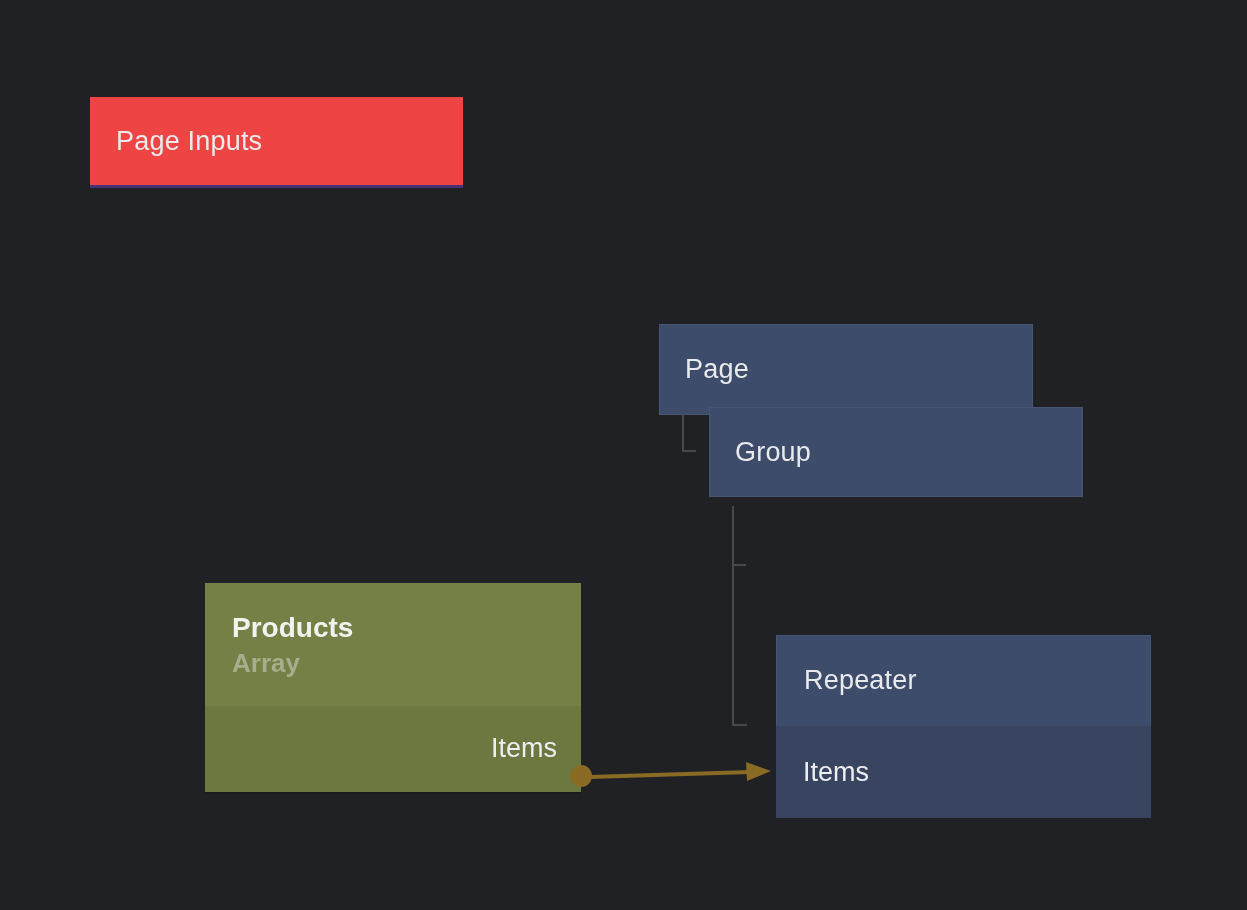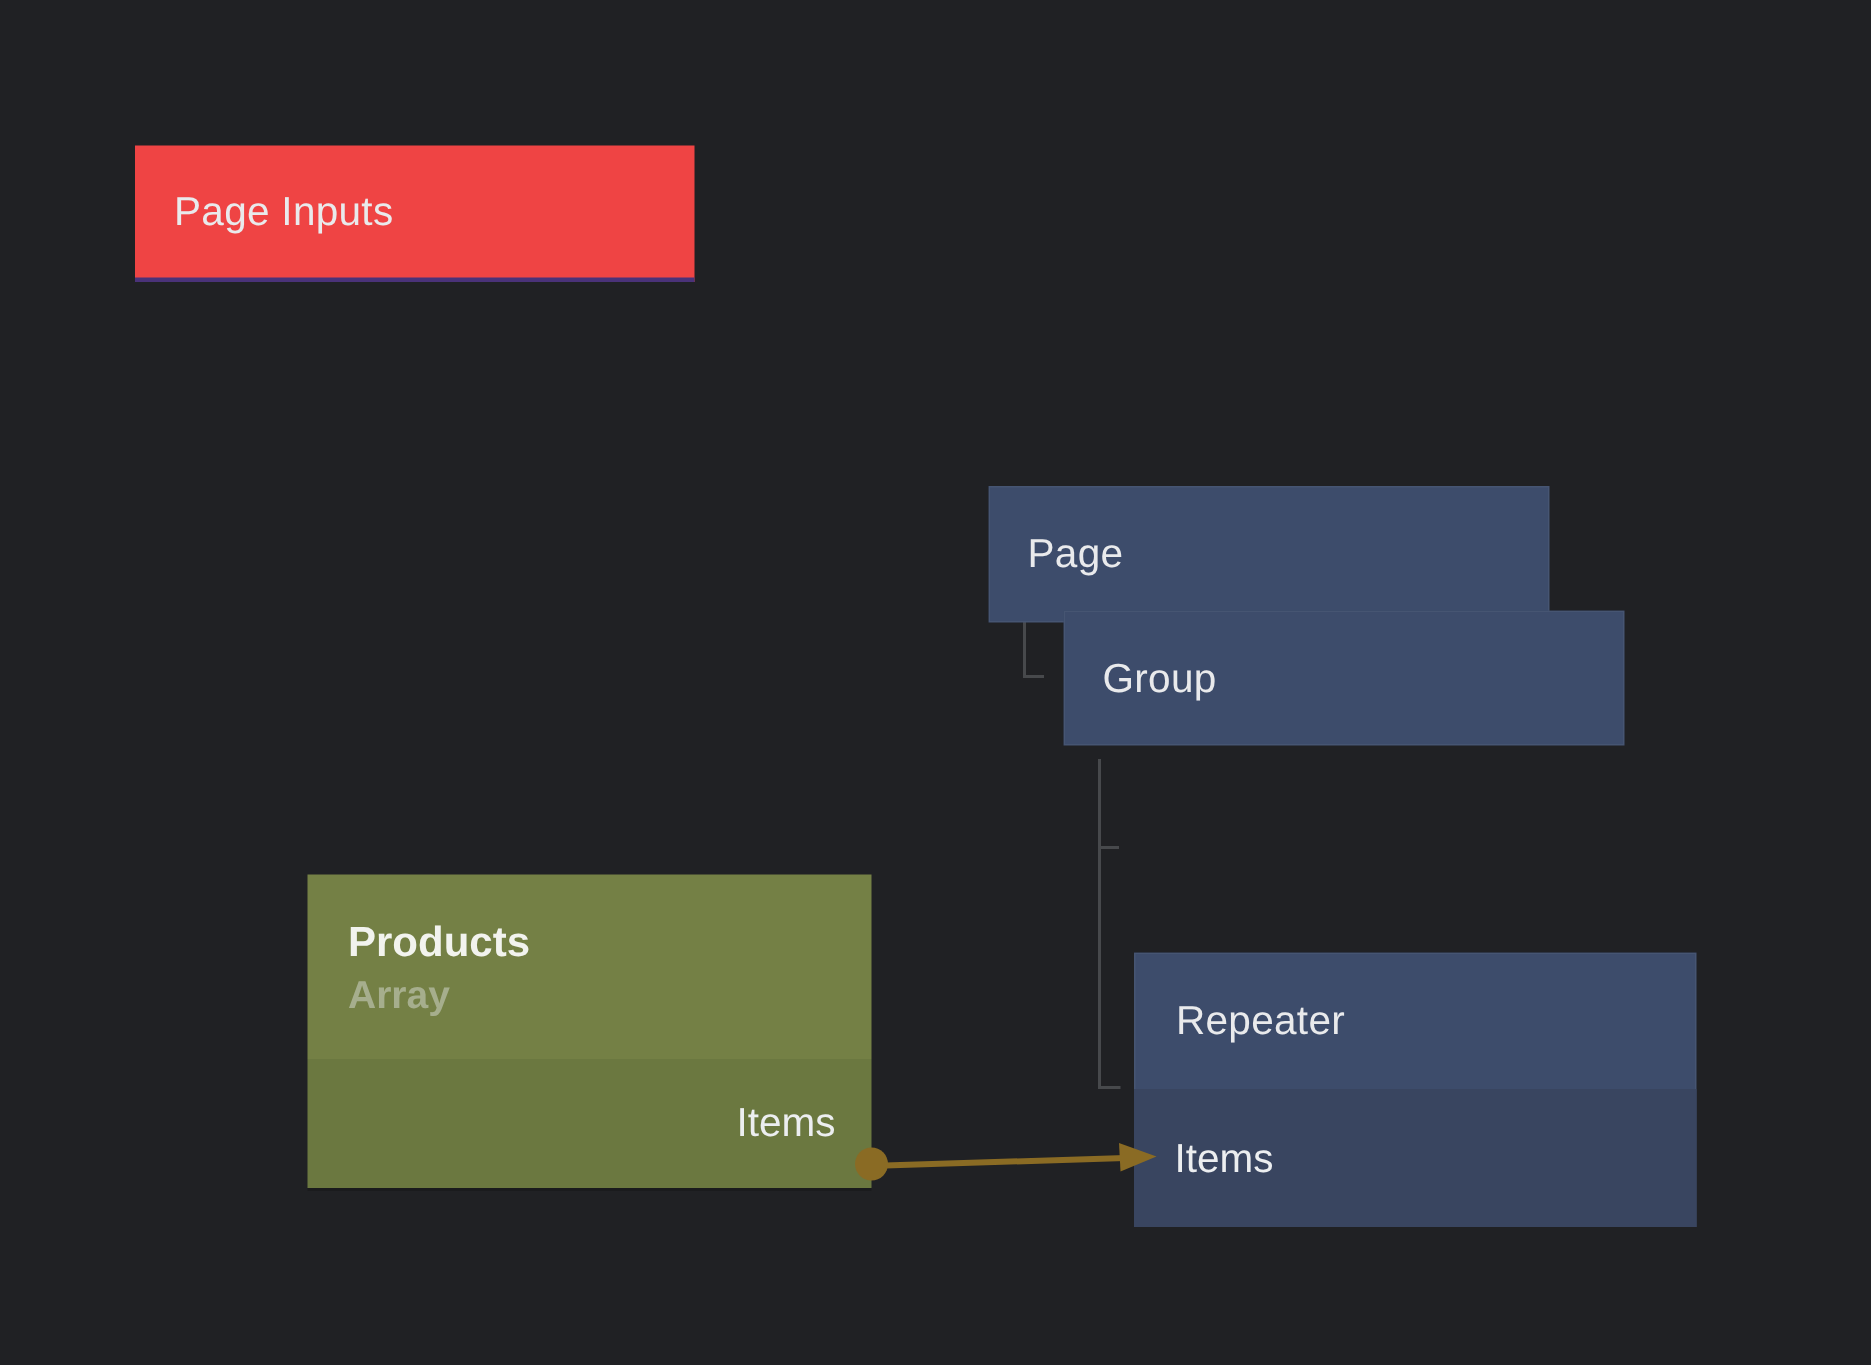--- a/index.html
+++ b/index.html
@@ -41,21 +41,21 @@
   
   .blue-node {
     background: #3d4c6b;
     box-shadow: inset 0 0 0 1px rgba(255,255,255,0.05);
     padding-left: 26px;
   }
   .node-page     { left: 659px; top: 292px; width: 374px; height: 91px; margin-top: 32px; }
   .node-group    { left: 709px; top: 407px; width: 374px; height: 90px; }
   .node-text     { left: 758px; top: 521px; width: 375px; height: 90px; }
   .node-repeater {
-    left: 756px; top: 635px; width: 375px; height: 183px;
+    left: 776px; top: 635px; width: 375px; height: 183px;
     background: #3d4c6b;
     box-shadow: inset 0 0 0 1px rgba(255,255,255,0.05);
     flex-direction: column;
     align-items: stretch;
     padding-left: 0;
   }
   .repeater-header {
     height: 91px;
     display: flex;
     align-items: center;

